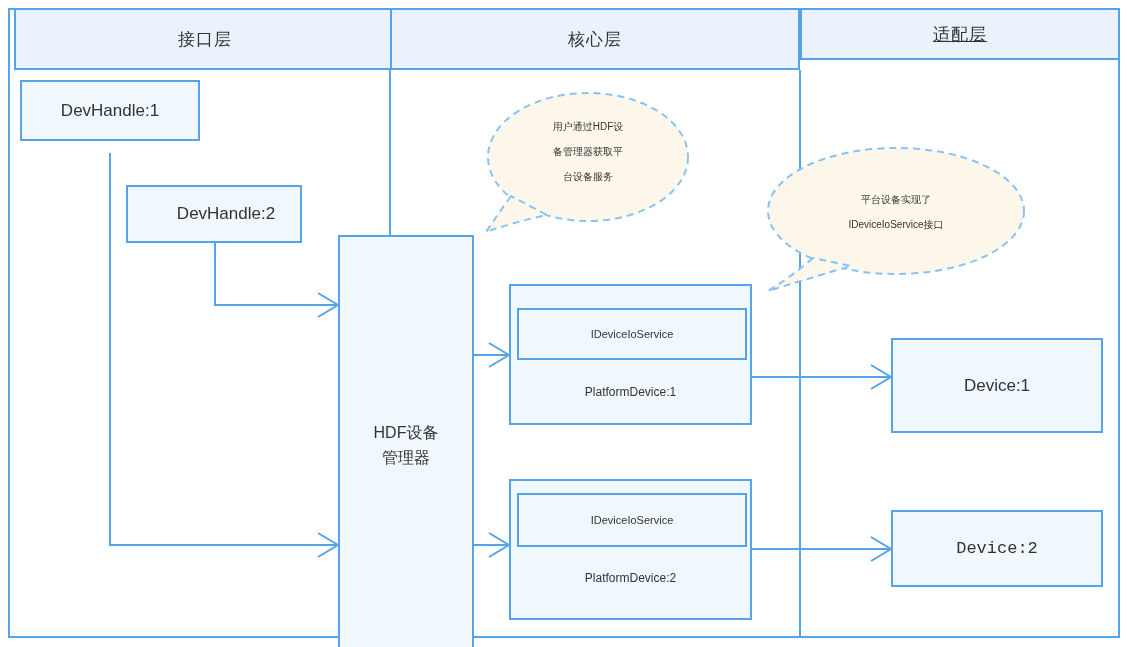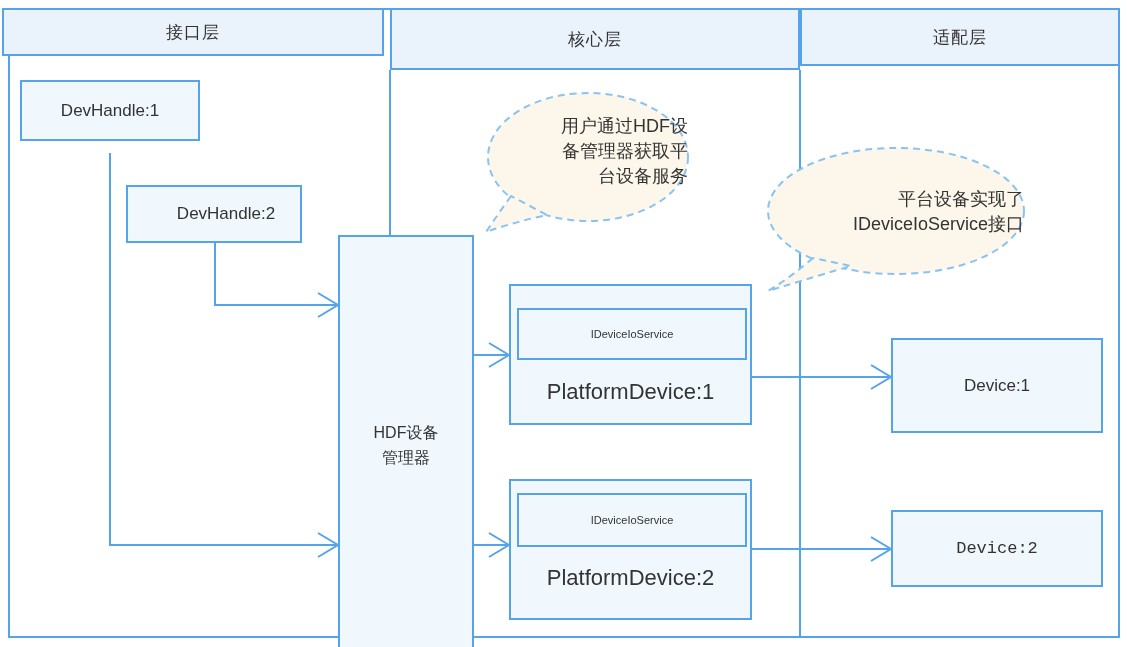--- a/index.html
+++ b/index.html
@@ -13,48 +13,48 @@
   html,body{margin:0;padding:0;background:#ffffff;}
   .canvas{
     position:relative;width:1127px;height:647px;background:#ffffff;overflow:hidden;
     font-family:"Liberation Sans","DejaVu Sans",sans-serif;color:var(--text);
   }
   .abs{position:absolute;box-sizing:border-box;}
   .outer-frame{left:8px;top:8px;width:1112px;height:630px;border:2px solid var(--line-blue);}
   .hdr{border:2px solid var(--line-blue);background:var(--header-fill);
        display:flex;align-items:center;justify-content:center;
        font-size:17px;letter-spacing:1px;}
-  .hdr1{left:2px;top:8px;width:382px;height:48px;}
+  .hdr1{left:14px;top:8px;width:382px;height:62px;}
   .hdr2{left:390px;top:8px;width:410px;height:62px;}
-  .hdr3{left:800px;top:8px;width:320px;height:58px;}
+  .hdr3{left:800px;top:8px;width:320px;height:52px;text-decoration:underline;}
   .vdiv{width:2px;background:var(--line-blue);top:70px;height:568px;}
   .vdiv1{left:389px;}
   .vdiv2{left:799px;}
   .node{border:2px solid var(--line-blue);background:var(--box-fill);
         display:flex;align-items:center;justify-content:center;
         font-size:17px;}
   .dev1{left:20px;top:80px;width:180px;height:61px;}
   .dev2{left:126px;top:185px;width:176px;height:58px;padding-left:24px;}
   .hdf{left:338px;top:193px;width:136px;height:419px;font-size:16px;
        white-space:pre-line;text-align:center;line-height:25px;margin-top:42px;}
   .pd{background:var(--box-fill);}
   .pd1{left:509px;top:284px;width:243px;height:141px;}
   .pd2{left:509px;top:479px;width:243px;height:141px;}
   .inner{left:517px;width:230px;border:2px solid var(--line-blue);background:var(--box-fill);
          display:flex;align-items:center;justify-content:center;font-size:11px;}
   .inner1{top:308px;height:52px;}
   .inner2{top:493px;height:54px;}
-  .pdlabel{width:243px;left:509px;height:30px;display:flex;align-items:center;justify-content:center;font-size:22px;}
+  .pdlabel{width:243px;left:509px;height:30px;display:flex;align-items:center;justify-content:center;font-size:12px;}
   .pdlabel1{top:377px;}
   .pdlabel2{top:563px;}
   .d1{left:891px;top:338px;width:212px;height:95px;}
   .d2{left:891px;top:510px;width:212px;height:77px;font-family:Liberation Mono, monospace;}
   .overlay-svg{left:0;top:0;width:1127px;height:647px;pointer-events:none;}
-  .callout-text{position:absolute;box-sizing:border-box;text-align:right;
-                font-size:18px;line-height:25px;white-space:pre-line;color:var(--text);}
+  .callout-text{position:absolute;box-sizing:border-box;text-align:center;
+                font-size:10px;line-height:25px;white-space:pre-line;color:var(--text);}
   .ct1{left:488px;top:114px;width:200px;}
   .ct2{left:768px;top:187px;width:256px;}
 </style>
 </head>
 <body>
 
 <div class="canvas">
 
   <div class="abs outer-frame"></div>
   <div class="abs vdiv vdiv1"></div>

